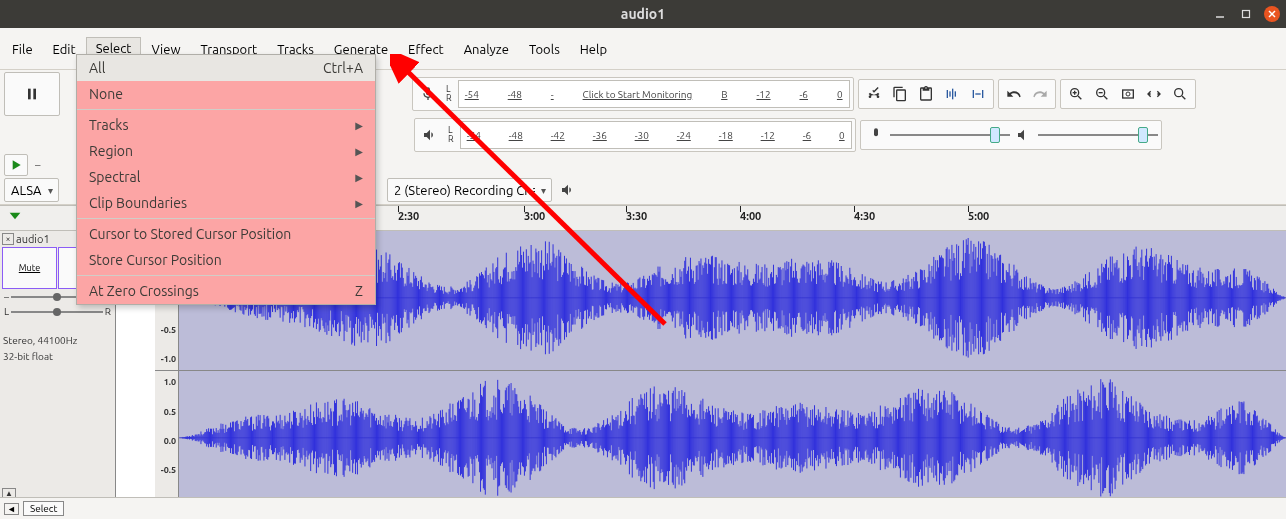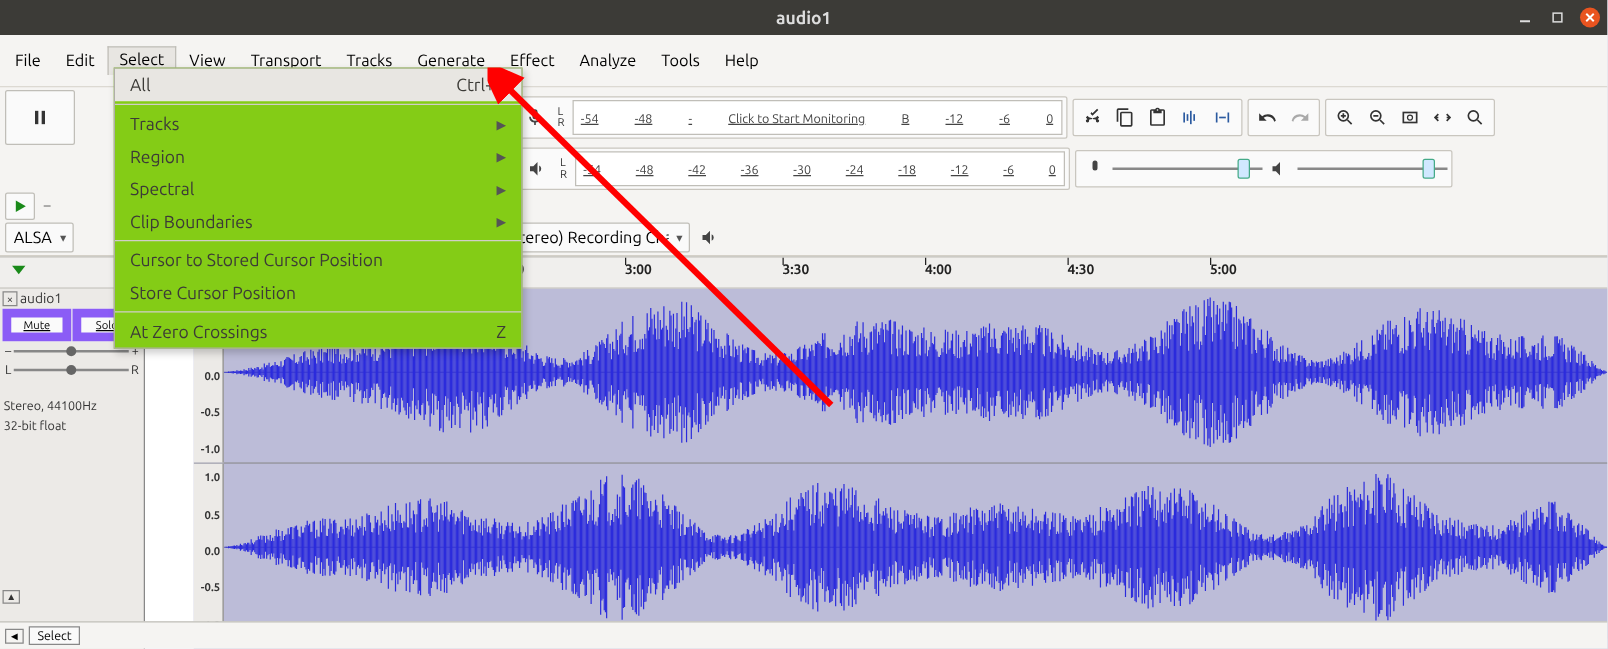--- a/index.html
+++ b/index.html
@@ -48,40 +48,40 @@
 .timeline .ruler .tick { position: absolute; top: 4px; }
 .timeline .ruler .tick::before { content:""; position:absolute; left:0; top:-4px; width:1px; height:6px; background:#222; }
 
 
 .tracks { display:flex; height: 300px; }
 .track-head { width: 116px; background: #eceae7; border-right: 1px solid #888; font-size: 10px; color: #333; }
 .track-head .row1 { display:flex; align-items:center; padding: 2px; gap:2px; }
 .track-head .closex { width:12px; height:12px; border:1px solid #888; font-size:9px; display:flex; align-items:center; justify-content:center; }
 .track-head .name { font-size:11px; flex:1; }
 .track-head .btns { display:flex; gap:1px; padding:0 2px; }
-.track-head .btns button { flex:1; font-size:9px; border:7px solid #8b5cf6; background:#fafafa; padding:1px 0;text-decoration:underline; }
+.track-head .btns button { flex:1; font-size:9px; border:1px solid #8b5cf6; background:#fafafa; padding:15px 0;text-decoration:underline; }
 .track-head .hslider { padding: 2px 4px; display:flex; align-items:center; gap:2px; font-size:10px; }
 .track-head .hslider .bar { flex:1; height:2px; background:#888; position:relative; }
 .track-head .hslider .bar .dot { position:absolute; width:8px; height:8px; background:#666; border-radius:50%; top:-3px; left:50%; transform:translateX(-50%); }
 .track-head .info { padding: 2px 3px; font-size:10px; line-height:1.2; }
 
 .wave-area { flex:1; background:#c8c8dc; position:relative; overflow:hidden;margin-left:39px; }
 .channel { height: 140px; background: #bcbcd8; position: relative; border-bottom: 1px solid #888; }
 .channel.ch2 { border-bottom: none; }
 .vscale { position:absolute; left:0; top:0; width:24px; height:100%; background:#eceae7; border-right:1px solid #888; font-size:9px; color:#333; }
 .vscale span { position:absolute; right:2px; transform:translateY(-50%); font-weight:600; }
 .wave-svg { position:absolute; left:24px; right:0; top:0; bottom:0; }
 
 
 .footer { position:absolute; bottom:0; left:0; right:0; height:22px; background:#f5f4f2; border-top:1px solid #c0beb8; display:flex; align-items:center; font-size:11px; }
 .footer .left { width:116px; display:flex; gap:4px; padding:0 4px; align-items:center; }
 .footer .selbtn { border:1px solid #888; padding:1px 6px; background:#fafafa; font-size:10px; }
 
 
-.dropdown { position:absolute; top:54px; left:91px; width:327px; background:#84cc16; border:1px solid #b0aea8; box-shadow: 2px 3px 6px rgba(0,0,0,0.2); z-index:50; }
+.dropdown { position:absolute; top:54px; left:76px; width:300px; background:#fca5a5; border:1px solid #b0aea8; box-shadow: 2px 3px 6px rgba(0,0,0,0.2); z-index:50; }
 .dropdown .item { display:flex; justify-content:space-between; align-items:center; padding: 5px 12px; font-size:14px; color:#3c3b37; }
 .dropdown .item.hl { background:#e8e6e2; }
 .dropdown .item .arrow { font-size:10px; color:#555; }
 .dropdown .sep { height:1px; background:#d0cec8; margin: 2px 0; }
 
 
 .red-arrow { position:absolute; z-index:100; pointer-events:none; }
 </style>
 </head>
 <body>
@@ -324,21 +324,21 @@
     <div class="tbtn" style="width:18px;height:18px">
       <svg viewBox="0 0 24 24">
           <path fill="#1a8a1a" d="M12 4l8 10H4z" transform="rotate(180 12 9)"></path>
         </svg>
     </div>
   </div>
   <div class="ruler">
     <div class="tick" style="left:54px">1:30</div>
     <div class="tick" style="left:168px">2:00</div>
     <div class="tick" style="left:282px">2:30</div>
-    <div class="tick" style="left:384px">3:00</div>
+    <div class="tick" style="left:408px">3:00</div>
     <div class="tick" style="left:510px">3:30</div>
     <div class="tick" style="left:624px">4:00</div>
     <div class="tick" style="left:738px">4:30</div>
     <div class="tick" style="left:852px">5:00</div>
   </div>
 </div>
 
 <div class="tracks">
   <div class="track-head">
     <div class="row1">
@@ -2728,20 +2728,23 @@
     <span style="border:1px solid #888;font-size:9px;padding:0 2px">◄</span>
     <span class="selbtn">Select</span>
   </div>
 </div>
 
 <div class="dropdown">
   <div class="item hl">
     <span>All</span>
     <span>Ctrl+A</span>
   </div>
+  <div class="item">
+    <span>None</span>
+  </div>
   <div class="sep"></div>
   <div class="item">
     <span>Tracks</span>
     <span class="arrow">▶</span>
   </div>
   <div class="item">
     <span>Region</span>
     <span class="arrow">▶</span>
   </div>
   <div class="item">

